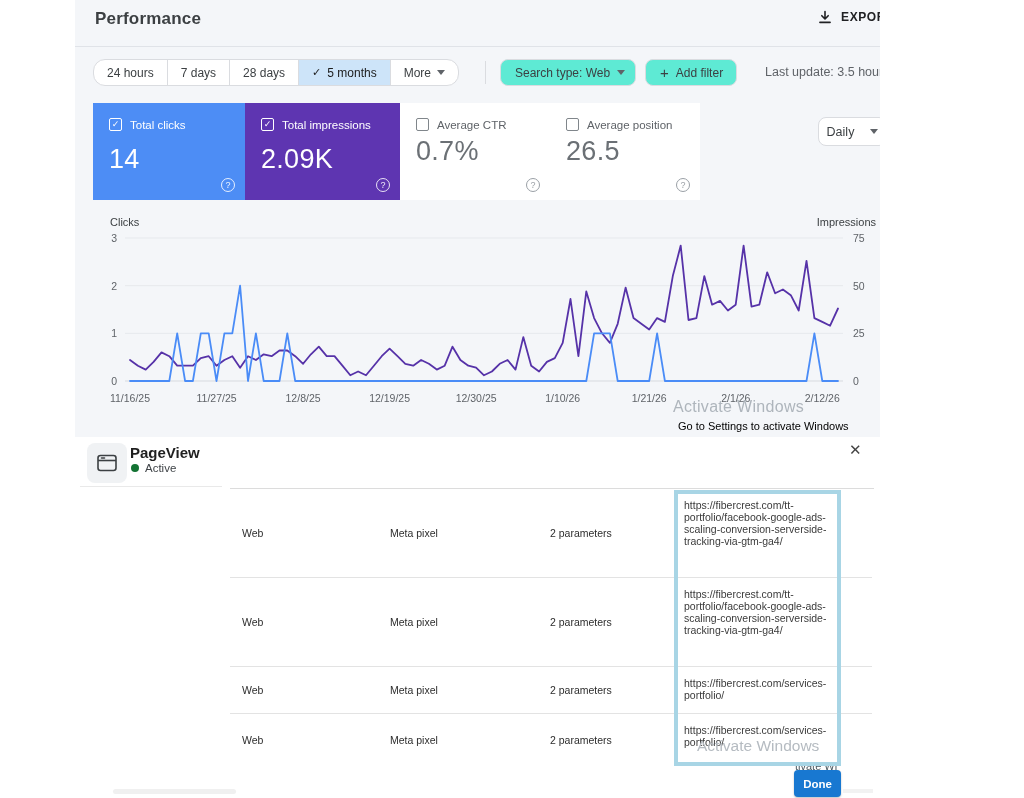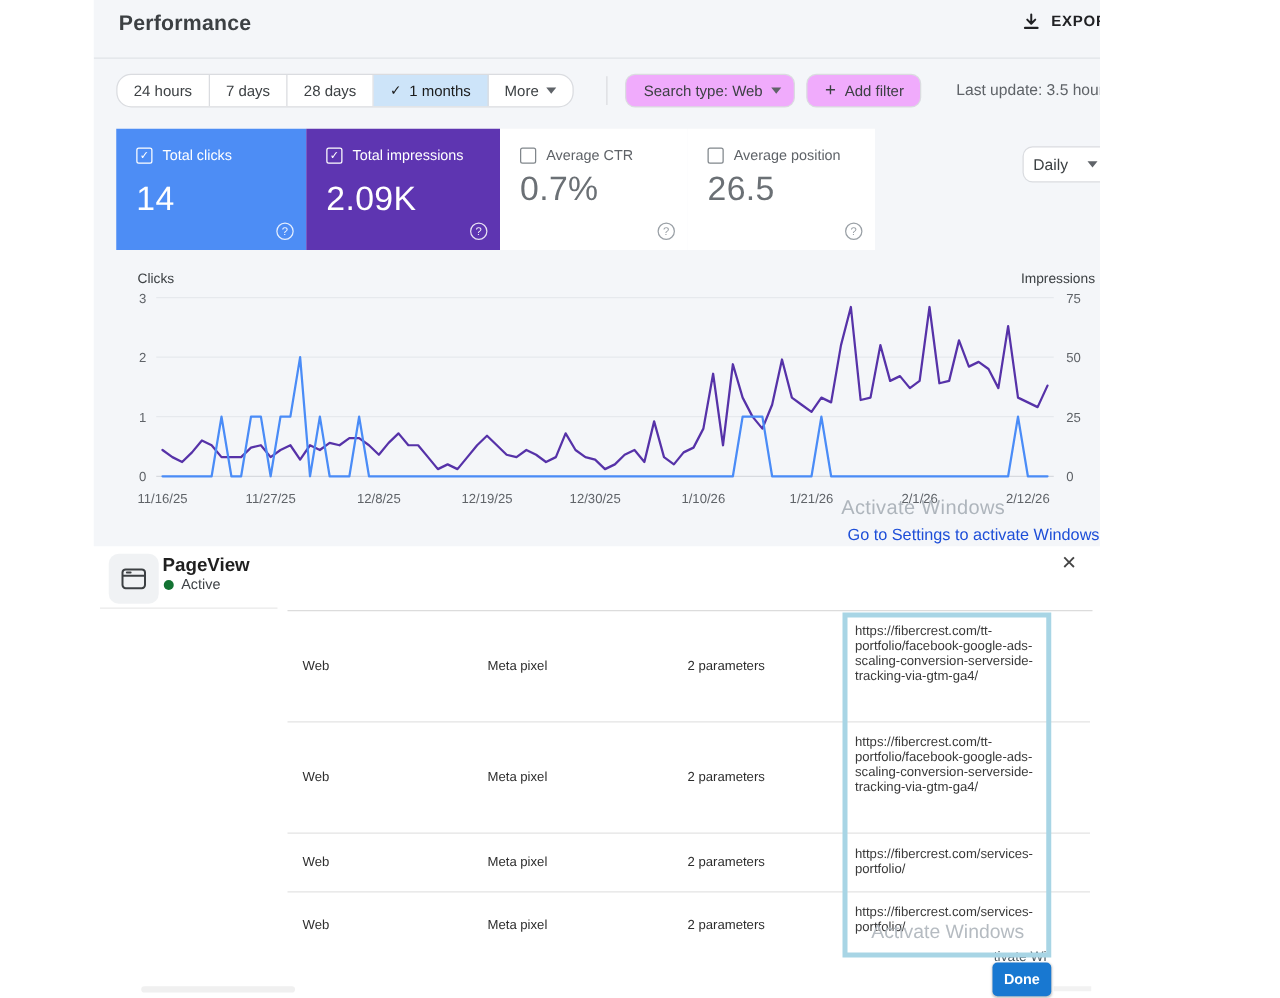--- a/index.html
+++ b/index.html
@@ -20,21 +20,21 @@
          border-radius:12px; background:#fff; overflow:hidden; height:27px; }
   .seg-item { display:flex; align-items:center; gap:6px; padding:0 13px; font-size:12px; color:#3c4043;
               border-right:1px solid #dadce0; cursor:pointer; white-space:nowrap; }
   .seg-item:last-child { border-right:none; }
   .seg-item.selected { background:#cde4f9; color:#1b1b1b; font-weight:500; }
   .check { font-size:11px; color:#1b1b1b; }
   .caret { width:0; height:0; border-left:4px solid transparent; border-right:4px solid transparent;
            border-top:5px solid #5f6368; display:inline-block; }
   .vsep { position:absolute; left:392px; top:2px; width:1px; height:23px; background:#dadce0; }
   .pill { position:absolute; top:0; height:27px; display:inline-flex; align-items:center; gap:7px;
-          border:1px solid #dadce0; border-radius:8px; background:#f0abfc; padding:0 14px;
+          border:1px solid #dadce0; border-radius:8px; background:#5eead4; padding:0 14px;
           font-size:12px; color:#3c4043; cursor:pointer; white-space:nowrap; }
   .plus { font-size:15px; color:#3c4043; }
   .last-update { position:absolute; left:672px; top:6px; font-size:12.5px; color:#5f6368; white-space:nowrap; }
 
   
   .cards-row { position:absolute; left:18px; top:103px; height:97px; }
   .mcard { position:absolute; top:0; height:97px; cursor:pointer; }
   .mcard .lbl-row { position:absolute; left:16px; top:15px; display:flex; align-items:center; gap:8px; }
   .cb { width:13px; height:13px; border-radius:2px; display:flex; align-items:center; justify-content:center;
         font-size:9px; line-height:1; }
@@ -56,21 +56,21 @@
   .mcard.plain .helpq { border:1.2px solid #9aa0a6; color:#9aa0a6; }
   .daily-pill { position:absolute; left:725px; top:14px; width:69px; height:29px; border:1px solid #dadce0;
                 border-radius:8px; background:#fff; display:flex; align-items:center; justify-content:center;
                 gap:16px; font-size:12.5px; color:#3c4043; cursor:pointer; }
 
   
   #perf-chart { position:absolute; left:0; top:210px; }
 
   
   .wm1 { position:absolute; left:598px; top:398px; font-size:16px; color:#aeb5bc; letter-spacing:.3px; }
-  .wm1b{ position:absolute; left:603px; top:420px; font-size:13px; color:#1d4ed8; }
+  .wm1b{ position:absolute; left:603px; top:420px; font-size:11px; color:#000000; }
   .wm2 { position:absolute; left:697px; top:737px; font-size:15.5px; color:#b5bbc1; z-index:6; }
   .wm3 { position:absolute; left:795px; top:760px; font-size:11px; color:#4b5a63; z-index:2; }
 
   
   .pv-icon-box { position:absolute; left:87px; top:443px; width:40px; height:40px; background:#f0f2f4;
                  border-radius:8px; display:flex; align-items:center; justify-content:center; }
   .pv-title { position:absolute; left:130px; top:444px; font-size:15px; font-weight:700; color:#1f1f1f; }
   .pv-status { position:absolute; left:131px; top:462px; display:flex; align-items:center; gap:6px; }
   .pv-dot { width:8px; height:8px; border-radius:50%; background:#137333; }
   .pv-status-txt { font-size:11.5px; color:#3f4347; }
@@ -123,21 +123,21 @@
           <span>24 hours</span>
         </div>
       <div class="seg-item">
           <span>7 days</span>
         </div>
       <div class="seg-item">
           <span>28 days</span>
         </div>
       <div class="seg-item selected">
         <span class="check">✓</span>
-        <span>1 months</span>
+        <span>5 months</span>
       </div>
       <div class="seg-item">
         <span>More</span>
         <span class="caret"></span>
       </div>
     </div>
     <div class="vsep"></div>
     <div class="pill" style="left:407px; width:136px;">
       <span>Search type: Web</span>
       <span class="caret"></span>

